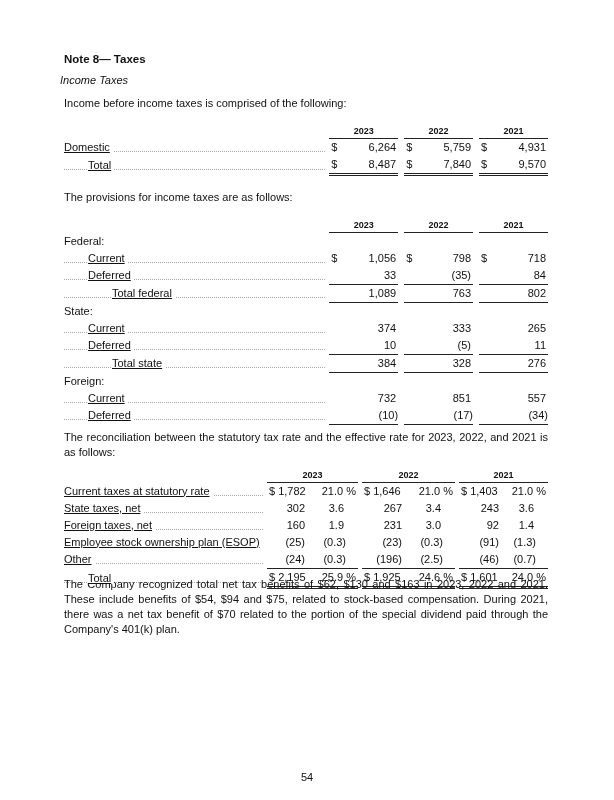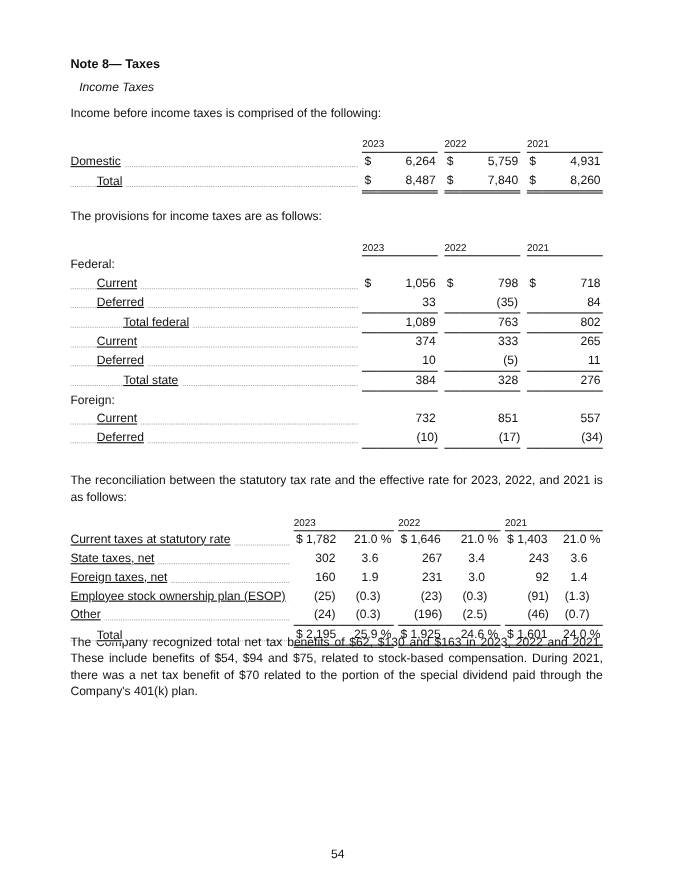--- a/index.html
+++ b/index.html
@@ -1,32 +1,32 @@
 <!DOCTYPE html>
 <html><head>
 <meta charset="utf-8">
 <style>
   html, body { margin:0; padding:0; background:#ffffff; }
   body { width:614px; height:800px; position:relative; overflow:hidden;
          font-family:"Liberation Sans", sans-serif; color:#111; font-size:11px; }
   .abs { position:absolute; }
   .h1 { left:64px; top:53px; font-weight:bold; font-size:11.5px; }
-  .h2 { left:72px; top:74px; font-style:italic; }
+  .h2 { left:60px; top:74px; font-style:italic; }
   .p  { left:64px; }
   .para { left:64px; width:484px; line-height:15px; text-align:justify; }
 
   table.fin { position:absolute; border-collapse:collapse; font-size:11px; }
   table.fin td { padding:0; height:17px; line-height:17px; white-space:nowrap; vertical-align:bottom; }
   .lbl { position:relative; overflow:hidden; }
   .lbl .txt { background:#fff; padding-right:3px; position:relative; z-index:1;text-decoration:underline; }
   .lbl .dots { position:absolute; left:0; right:4px; bottom:4px; border-bottom:1px dotted #aaa; z-index:0; }
   .ind1 { padding-left:24px !important; }
   .ind2 { padding-left:48px !important; }
   .ind1t { padding-left:24px !important; }
-  .yr { font-weight:normal; font-size:9px; border-bottom:1.5px solid #222; height:14px !important; line-height:14px !important; }
+  .yr { text-align:center; font-weight:bold; font-size:9px; border-bottom:1.5px solid #222; height:14px !important; line-height:14px !important; }
   .cur { text-align:left; padding-left:2px !important; }
   .num { text-align:right; padding-right:2px !important; }
   .ul  { border-bottom:1px solid #222; }
   .dul { border-bottom:3px double #222; }
   .pct { text-align:right; padding-right:2px !important; }
   .page { left:0; width:614px; top:771px; text-align:center; font-size:11px; }
 </style>
 </head>
 <body>
 
@@ -68,21 +68,21 @@
   </tr>
   <tr>
     <td class="lbl ind1t"><span class="txt">Total</span><span class="dots"></span></td>
     <td class="cur dul">$</td>
     <td class="num dul">8,487</td>
         <td></td>
     <td class="cur dul">$</td>
     <td class="num dul">7,840</td>
         <td></td>
     <td class="cur dul">$</td>
-    <td class="num dul">8,260</td>
+    <td class="num dul">9,570</td>
   </tr>
 </tbody>
   </table>
 
 <div class="abs p" style="top:191px">The provisions for income taxes are as follows:</div>
 
 <table class="fin" style="left:64px; top:215px; width:484px">
   <colgroup>
     <col style="width:262px">
       <col style="width:14px">
@@ -132,20 +132,24 @@
   <tr>
     <td class="lbl ind2"><span class="txt">Total federal</span><span class="dots"></span></td>
     <td class="ul"></td>
         <td class="num ul">1,089</td>
         <td></td>
     <td class="ul"></td>
         <td class="num ul">763</td>
         <td></td>
     <td class="ul"></td>
         <td class="num ul">802</td>
+  </tr>
+  <tr>
+    <td>State:</td>
+        <td colspan="8"></td>
   </tr>
   <tr>
     <td class="lbl ind1"><span class="txt">Current</span><span class="dots"></span></td>
     <td></td>
         <td class="num">374</td>
         <td></td>
     <td></td>
         <td class="num">333</td>
         <td></td>
     <td></td>

